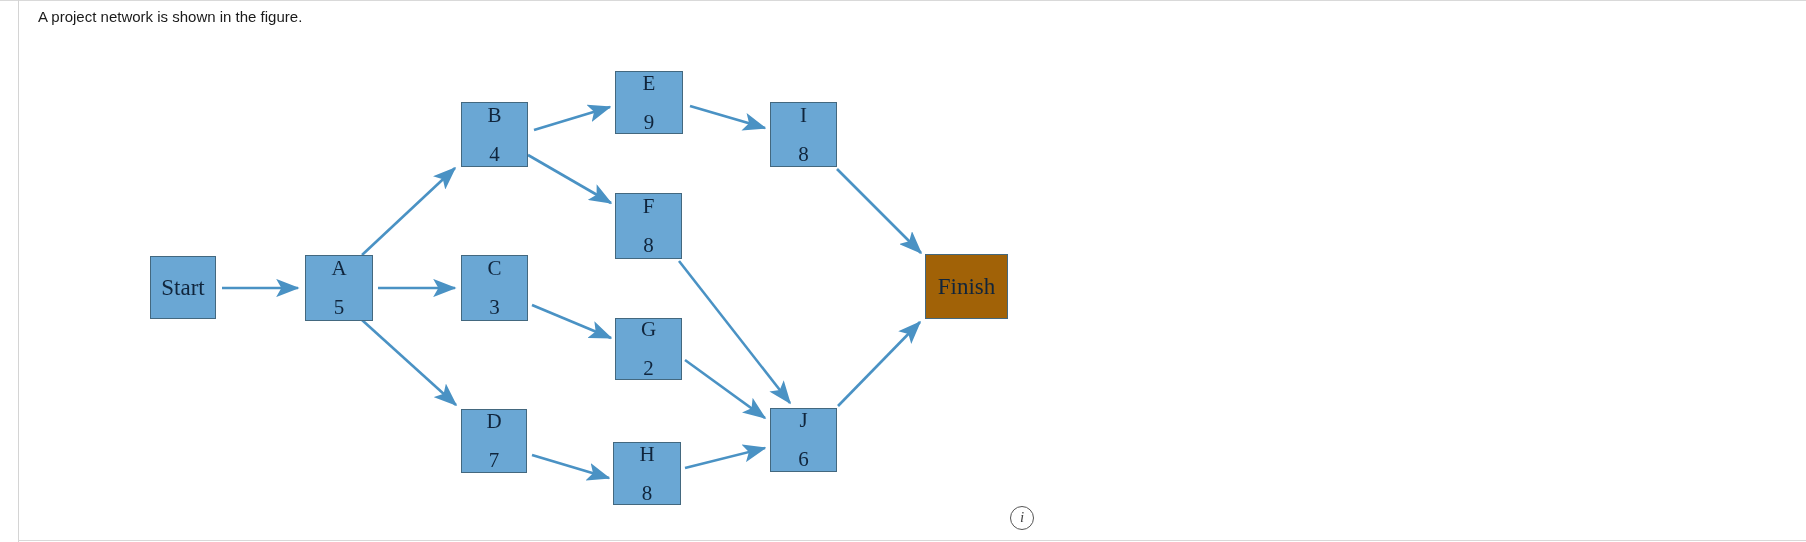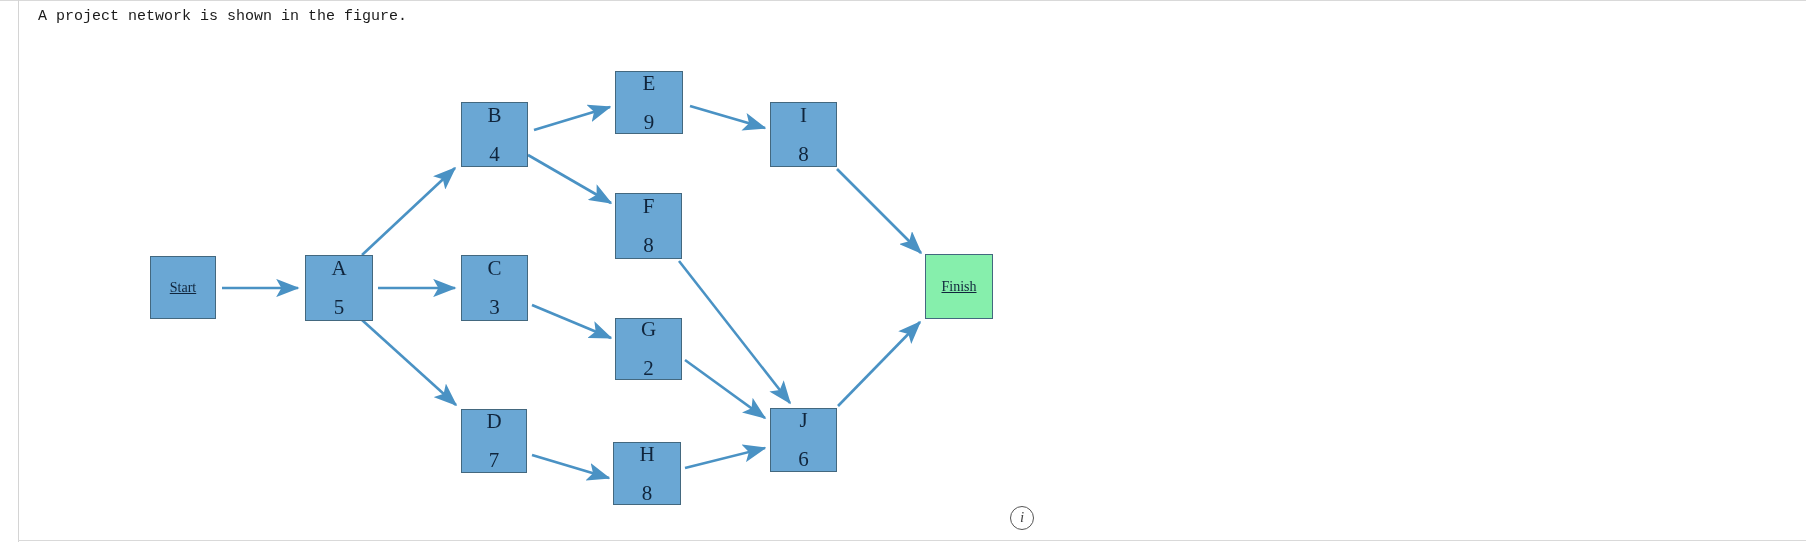--- a/index.html
+++ b/index.html
@@ -40,21 +40,21 @@
     left: 18px;
     top: 540px;
     width: 1788px;
     height: 1px;
     background: #d9d9d9;
   }
   .prompt {
     position: absolute;
     left: 38px;
     top: 8px;
-    font-family: Liberation Mono, monospace;
+    font-family: Liberation Sans, sans-serif;
     font-size: 15px;
     color: #1a1a1a;
     white-space: nowrap;
   }
   #figure {
     position: absolute;
     left: 0;
     top: 0;
     width: 1806px;
     height: 542px;
@@ -74,22 +74,21 @@
   .node .nd-label {
     font-size: 21px;
     line-height: 1;
   }
   .node .nd-dur {
     font-size: 21px;
     line-height: 1;
     margin-top: 18px;
   }
   .node.terminal .nd-label {
-    font-size: 14px;
-    text-decoration: underline;
+    font-size: 23px;
   }
   .info-icon {
     position: absolute;
     width: 22px;
     height: 22px;
     border: 1.4px solid #555555;
     border-radius: 50%;
     color: #444444;
     font-family: "Liberation Serif", serif;
     font-size: 15px;
@@ -178,20 +177,20 @@
           <span class="nd-dur">8</span>
         </div>
         <div class="node" style="left: 770px; top: 102px; width: 67px; height: 65px; background: rgb(106, 167, 212); border-color: rgb(67, 104, 127); color: rgb(16, 37, 60);">
           <span class="nd-label">I</span>
           <span class="nd-dur">8</span>
         </div>
         <div class="node" style="left: 770px; top: 408px; width: 67px; height: 64px; background: rgb(106, 167, 212); border-color: rgb(67, 104, 127); color: rgb(16, 37, 60);">
           <span class="nd-label">J</span>
           <span class="nd-dur">6</span>
         </div>
-        <div class="node terminal" style="left: 925px; top: 254px; width: 68px; height: 65px; background: #86efac; border-color: rgb(67, 104, 127); color: rgb(16, 37, 60);">
+        <div class="node terminal" style="left: 925px; top: 254px; width: 83px; height: 65px; background: #a16207; border-color: rgb(67, 104, 127); color: rgb(16, 37, 60);">
           <span class="nd-label">Finish</span>
         </div>
       </div>
     <div class="info-icon" style="left:1010px; top:506px;">i</div>
   </div>
 
 </div>
 
 </body></html>

